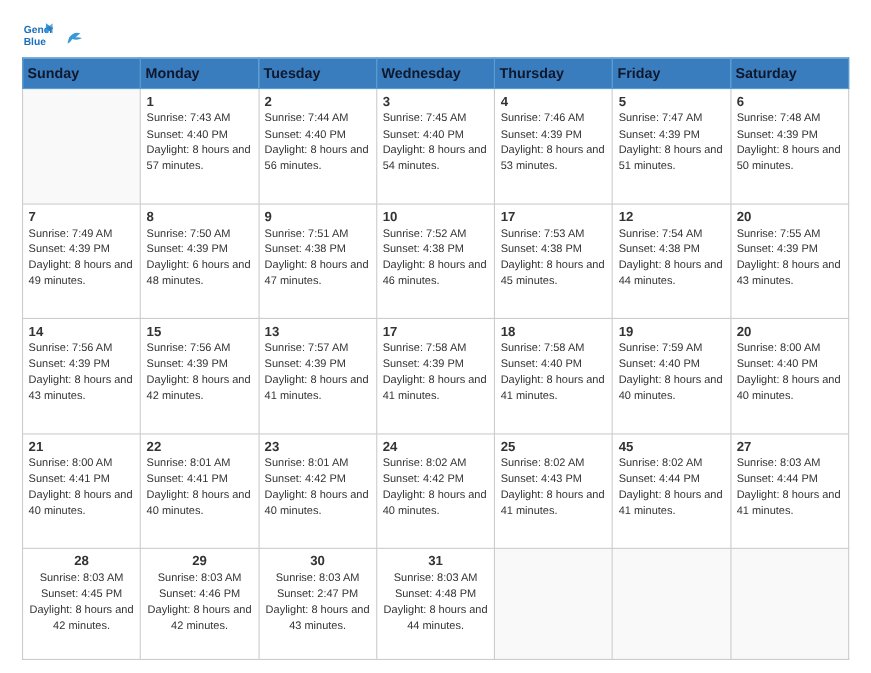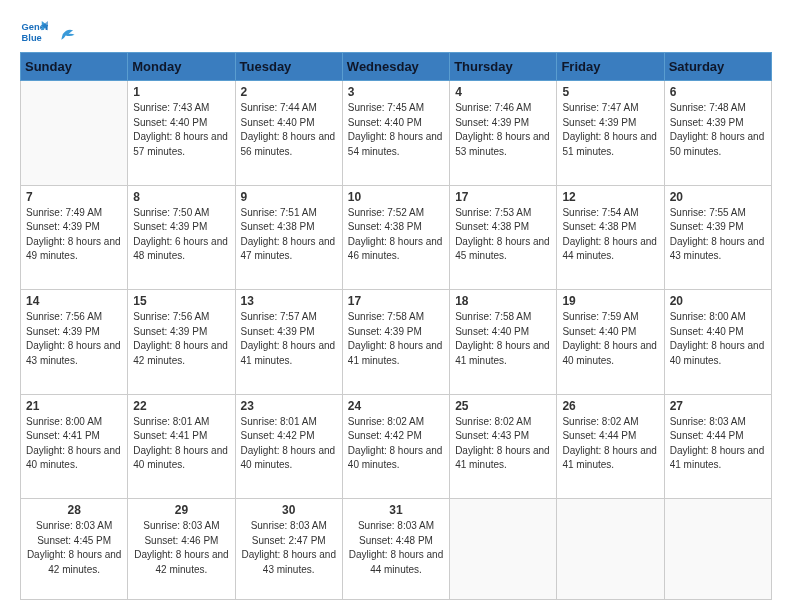--- a/index.html
+++ b/index.html
@@ -337,21 +337,21 @@
       </td>
           <td>
         <span class="day-num">25</span>
         <div class="day-info">
           <span>Sunrise: 8:02 AM</span><br>
           <span>Sunset: 4:43 PM</span><br>
           <span>Daylight: 8 hours and 41 minutes.</span>
         </div>
       </td>
           <td>
-        <span class="day-num">26</span>
+        <span class="day-num">45</span>
         <div class="day-info">
           <span>Sunrise: 8:02 AM</span><br>
           <span>Sunset: 4:44 PM</span><br>
           <span>Daylight: 8 hours and 41 minutes.</span>
         </div>
       </td>
           <td>
         <span class="day-num">27</span>
         <div class="day-info">
           <span>Sunrise: 8:03 AM</span><br>

